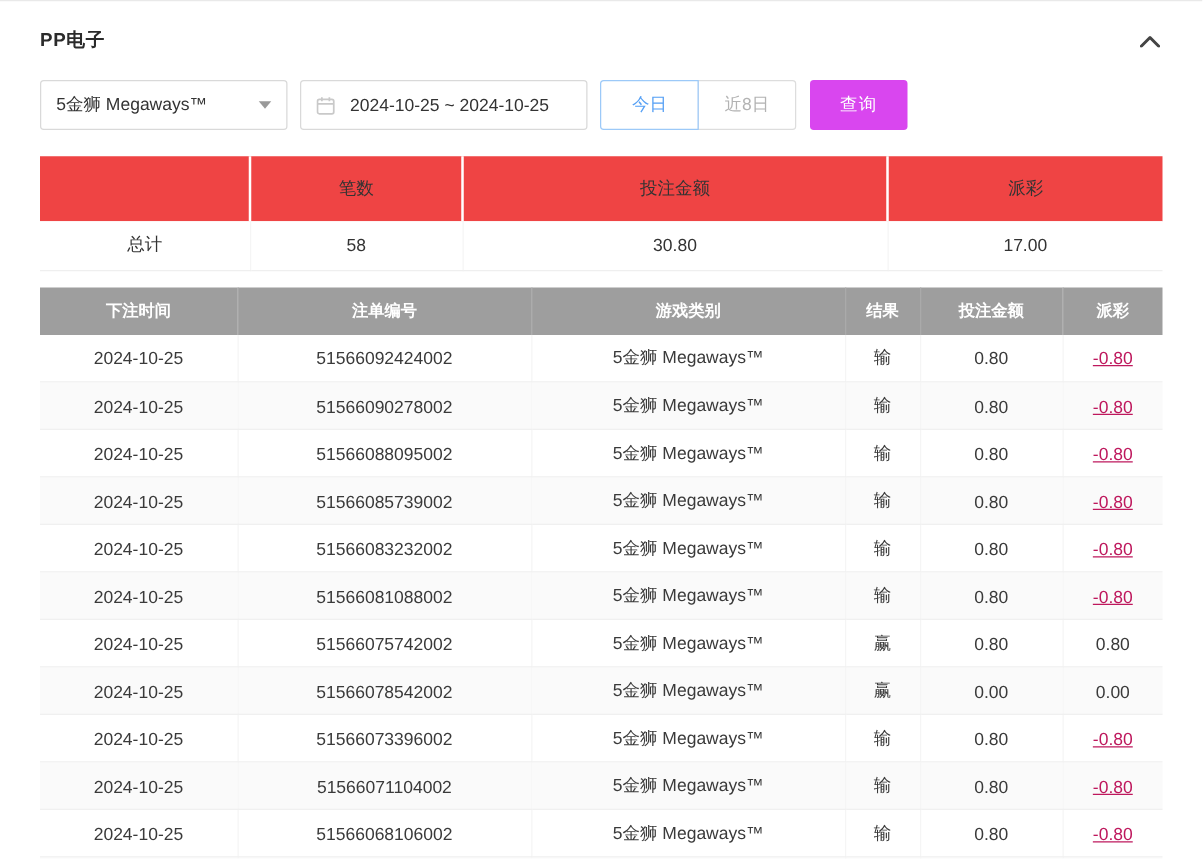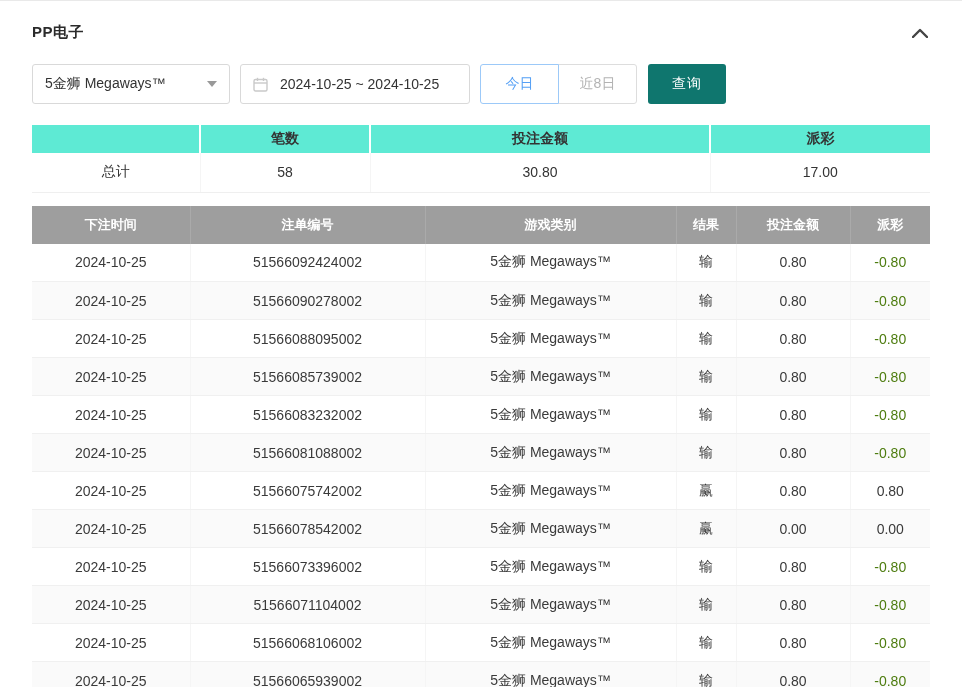--- a/index.html
+++ b/index.html
@@ -38,30 +38,30 @@
   .btn-group { display:flex; margin-left:10px; }
   .qbtn {
     width:79px; height:40px; background:#fff; border:1px solid #ddd;
     font-size:14px; color:#b3b3b3; cursor:pointer; margin-left:-1px;
     font-family:inherit; position:relative;
   }
   .btn-group .qbtn:first-child { margin-left:0; border-radius:3px 0 0 3px; }
   .btn-group .qbtn:last-child { border-radius:0 3px 3px 0; }
   .qbtn.active { color:#56a0f5; border-color:#9cc9f8; z-index:2; }
   .search-btn {
-    width:78px; height:40px; margin-left:11px; background:#0f766e; color:#fff;
+    width:78px; height:40px; margin-left:11px; background:#d946ef; color:#fff;
     border:none; border-radius:3px; font-size:14px; cursor:pointer; font-family:inherit;
     letter-spacing:1px;
   }
 
   
   table { border-collapse:collapse; table-layout:fixed; }
   .summary { width:898px; margin:21px 32px 0 32px; }
   .summary th {
-    background:#5eead4; height:28px; font-size:14px; font-weight:bold; color:#333;
+    background:#ef4444; height:52px; font-size:14px; font-weight:normal; color:#333;
     border-right:2px solid #fff; text-align:center;
   }
   .summary th:last-child { border-right:none; }
   .summary td {
     height:39px; text-align:center; font-size:14px; color:#333;
     border-bottom:1px solid #efefef; border-right:1px solid #f5f5f5; background:#fff;
   }
   .summary td:last-child { border-right:none; }
 
   
@@ -71,21 +71,21 @@
     text-align:center; border-right:1px solid #aaaaaa;
   }
   .detail th:last-child { border-right:none; }
   .detail td {
     height:38px; text-align:center; font-size:14px; color:#3a3a3a;
     border-bottom:1px solid #f0f0f0; border-right:1px solid #f5f5f5;
     white-space:nowrap; overflow:hidden;
   }
   .detail td:last-child { border-right:none; }
   .detail tbody tr:nth-child(even) td { background:#fafafa; }
-  .detail td.neg { color:#4d7c0f; }
+  .detail td.neg { color:#be185d;text-decoration:underline; }
 </style>
 </head>
 <body>
 
 <div class="page">
 
   <div class="panel-header">
     <div class="panel-title">PP电子</div>
     <div class="chevron-btn">
       <span style="display:flex;">

